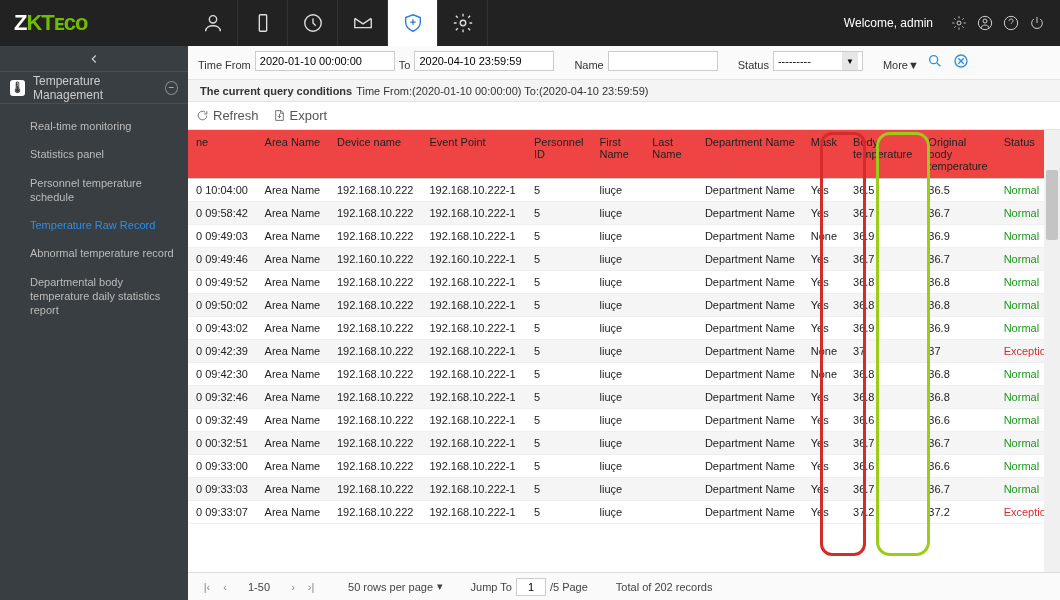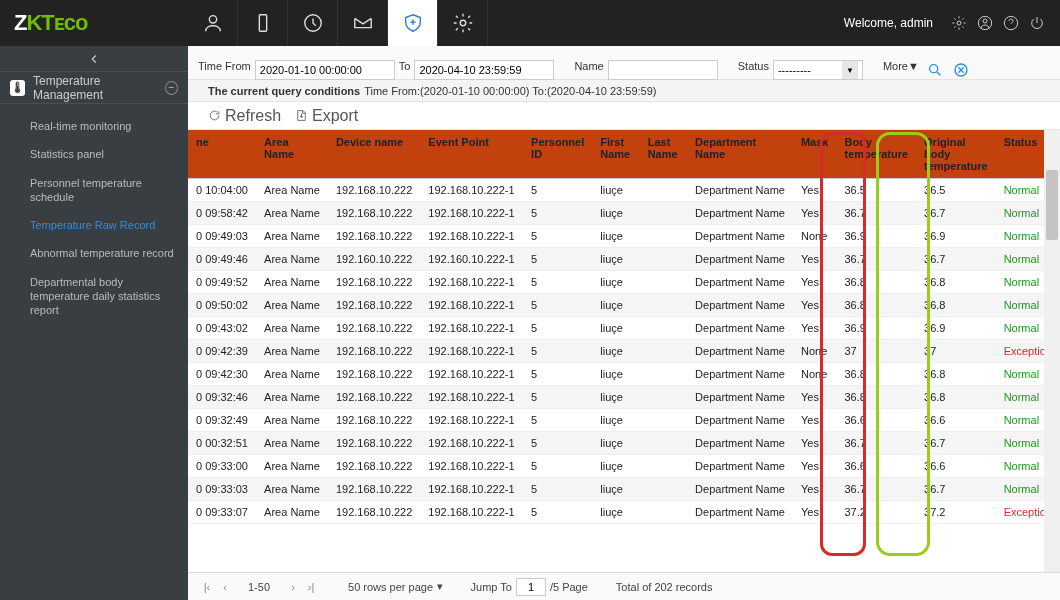--- a/index.html
+++ b/index.html
@@ -22,38 +22,38 @@
 .sidebar{width:188px;background:#393e42;color:#ccc;font-size:12px;display:flex;flex-direction:column}
 .sb-collapse{height:26px;display:flex;align-items:center;justify-content:center;border-bottom:1px solid #4a4f52}
 .sb-collapse svg{width:14px;height:14px;stroke:#ccc;fill:none;stroke-width:2}
 .sb-section{display:flex;align-items:center;height:32px;padding:0 10px;border-bottom:1px solid #4a4f52;font-size:12px}
 .sb-section .dot{width:16px;height:16px;background:#fff;border-radius:3px;margin-right:8px;display:flex;align-items:center;justify-content:center;color:#333;font-weight:900;font-size:11px}
 .sb-section .minus{margin-left:auto;width:14px;height:14px;border:1px solid #888;border-radius:50%;display:flex;align-items:center;justify-content:center;font-size:10px;line-height:1}
 .sb-items{padding:8px 0}
 .sb-item{padding:7px 10px 7px 30px;font-size:11px;color:#bbb;cursor:pointer;line-height:1.3}
 .sb-item.selected{color:#2b8fe6}
 .main{flex:1;display:flex;flex-direction:column;overflow:hidden}
-.filterbar{height:34px;background:#fafafa;border-bottom:1px solid #e4e4e4;display:flex;align-items:flex-start;font-size:11px;padding:14px 6px}
+.filterbar{height:34px;background:#fafafa;border-bottom:1px solid #e4e4e4;display:flex;align-items:flex-end;font-size:11px;padding:8px 6px}
 .filterbar label{margin:0 4px;color:#333}
 .filterbar input{height:20px;border:1px solid #ccc;font-size:11px;padding:0 4px}
 .filterbar .w140{width:140px}
 .filterbar .w110{width:110px}
 .filterbar .sel{width:90px;height:20px;border:1px solid #ccc;background:#fff;display:inline-flex;align-items:center;padding:0 4px;font-size:11px}
 .filterbar .sel .arr{margin-left:auto;width:16px;height:18px;background:#e6e6e6;display:flex;align-items:center;justify-content:center;font-size:8px}
 .filterbar .more{margin-left:20px;color:#333}
 .filterbar .ico{width:20px;height:20px;display:flex;align-items:center;justify-content:center;margin-left:6px}
 .filterbar .ico svg{width:16px;height:16px;stroke:#2b8fe6;fill:none;stroke-width:2}
-.querycond{height:22px;background:#f4f4f4;color:#333;font-size:11px;display:flex;align-items:center;padding:0 20px;border-bottom:1px solid #e4e4e4}
+.querycond{height:22px;background:#f4f4f4;color:#333;font-size:11px;display:flex;align-items:center;padding:0 12px;border-bottom:1px solid #e4e4e4}
 .querycond b{font-weight:bold;margin-right:4px}
-.toolbar{height:28px;background:#fff;border-bottom:1px solid #e4e4e4;display:flex;align-items:center;font-size:16px;padding:0 20px}
+.toolbar{height:28px;background:#fff;border-bottom:1px solid #e4e4e4;display:flex;align-items:center;font-size:13px;padding:0 8px}
 .toolbar .tbtn{display:flex;align-items:center;margin-right:14px;color:#555}
 .toolbar .tbtn svg{width:13px;height:13px;stroke:#555;fill:none;stroke-width:1.5;margin-right:4px}
 .table-wrap{flex:1;overflow:auto;position:relative}
 table{border-collapse:collapse;width:100%;font-size:11px}
-thead th{background:#c2410c;border-bottom:1px solid #ccc;padding:6px 8px;text-align:left;color:#222;font-weight:bold;vertical-align:top;height:38px;position:sticky;top:0}
+thead th{background:#ef4444;border-bottom:1px solid #ccc;padding:6px 8px;text-align:left;color:#222;font-weight:normal;vertical-align:top;height:38px;position:sticky;top:0}
 tbody td{padding:5px 8px;border-bottom:1px solid #eee;white-space:nowrap;color:#222}
 tbody tr:nth-child(even){background:#f5f5f5}
 .st-normal{color:#1a9b1a}
 .st-exc{color:#d62b2b}
 .hl-red{position:absolute;border:3px solid #d62b2b;border-radius:12px;pointer-events:none}
 .hl-green{position:absolute;border:3px solid #9bcb1b;border-radius:14px;pointer-events:none}
 .pager{height:28px;border-top:1px solid #ddd;background:#fafafa;display:flex;align-items:center;font-size:11px;padding:0 10px;color:#444}
 .pager .pbtn{width:18px;text-align:center;color:#888}
 .pager input{width:30px;height:18px;border:1px solid #ccc;text-align:center;font-size:11px;margin:0 4px}
 .pager .gap{width:14px}

